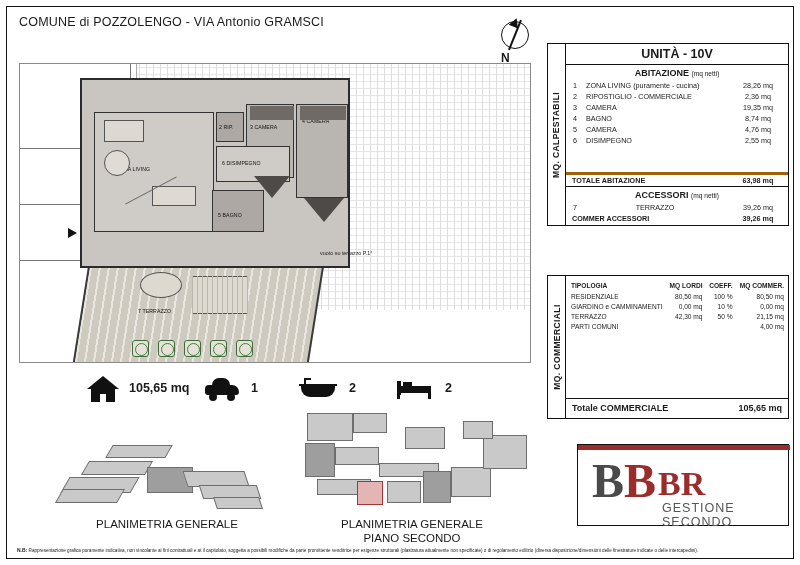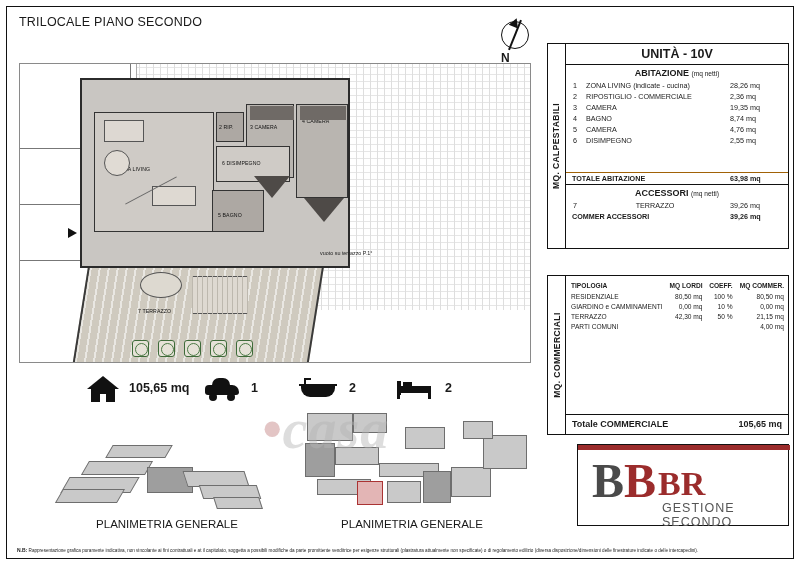--- a/index.html
+++ b/index.html
@@ -138,21 +138,21 @@
     display:flex; align-items:center; justify-content:center;
   }
   .vlabel span {
     transform:rotate(-90deg); white-space:nowrap; font-size:8.5px; font-weight:bold; letter-spacing:.4px;
   }
   table.tb { border-collapse:collapse; width:100%; }
   table.tb td { font-size:7.2px; padding:1px 2px; }
   .sec-head { text-align:center; font-size:9px; font-weight:bold; padding:3px 0 2px; }
   .sec-head .small { font-size:6.6px; font-weight:normal; }
   .num { width:18px; text-align:center; }
-  .val { width:60px; text-align:left; padding-right:6px; }
+  .val { width:60px; text-align:center; padding-right:6px; }
   .nm  { padding-left:6px; }
   .tot-row td { font-size:9px; font-weight:bold; padding:4px 2px; }
   .hr { border-top:1px solid #111; }
 
   
   .ct { border-collapse:collapse; width:100%; }
   .ct th { font-size:6.6px; font-weight:bold; padding:2px 2px; text-align:center; }
   .ct td { font-size:6.6px; padding:1.5px 2px; }
   .ct .c1 { text-align:left; padding-left:5px; }
   .ct .c2, .ct .c3, .ct .c4 { text-align:right; padding-right:4px; }
@@ -201,21 +201,21 @@
     font-size:4.6px; line-height:6px; color:#222;
   }
   .note b { font-size:5px; }
 </style>
 </head>
 <body>
 
 <div class="sheet">
 
   <div class="hdr-left">
-    <div class="l2">TRILOCALE PIANO SECONDO</div>
+    <div class="l1">COMUNE di POZZOLENGO - VIA Antonio GRAMSCI</div>
   </div>
 
   <div class="compass">
     <div class="circ"></div>
     <div class="needle"></div>
     <div class="head"></div>
     <div class="n">N</div>
   </div>
 
   <div class="plan-box">
@@ -306,35 +306,35 @@
     <div class="ic" style="left:310px; width:38px; height:30px;">
       <div class="bed-head"></div>
         <div class="bed-mat"></div>
         <div class="bed-pil"></div>
         <div class="bed-leg1"></div>
         <div class="bed-leg2"></div>
     </div>
     <div class="ic-val" style="left:358px;">2</div>
   </div>
 
-  <div class="rt" style="top:36px; width:242px; height:206px;">
+  <div class="rt" style="top:36px; width:242px; height:183px;">
     <div class="vlabel">
       <span>MQ. CALPESTABILI</span>
     </div>
     <div style="margin-left:18px;">
       <div class="rt-title">UNITÀ - 10V</div>
       <div class="sec-head">
         <span>ABITAZIONE</span>
         <span class="small">(mq netti)</span>
       </div>
       <table class="tb">
         <tbody>
             <tr>
           <td class="num">1</td>
-          <td class="nm">ZONA LIVING (indicate - cucina)</td>
+          <td class="nm">ZONA LIVING (puramente - cucina)</td>
           <td class="val">28,26 mq</td>
         </tr>
         <tr>
           <td class="num">2</td>
           <td class="nm">RIPOSTIGLIO - COMMERCIALE</td>
           <td class="val">2,36 mq</td>
         </tr>
         <tr>
           <td class="num">3</td>
           <td class="nm">CAMERA</td>
@@ -351,21 +351,21 @@
           <td class="val">4,76 mq</td>
         </tr>
         <tr>
           <td class="num">6</td>
           <td class="nm">DISIMPEGNO</td>
           <td class="val">2,55 mq</td>
         </tr>
       </tbody>
         </table>
       <div style="height:26px;"></div>
-      <table class="tb" style="border-top:1px solid #a16207;">
+      <table class="tb" style="border-top:3px solid #a16207;">
         <tbody>
             <tr class="tot-row">
           <td class="nm" style="padding-left:6px;">TOTALE ABITAZIONE</td>
           <td class="val">63,98 mq</td>
         </tr>
       </tbody>
         </table>
       <div class="sec-head hr">
         <span>ACCESSORI</span>
         <span class="small">(mq netti)</span>
@@ -383,21 +383,21 @@
         <tbody>
             <tr class="tot-row">
           <td class="nm" style="padding-left:6px;">COMMER ACCESSORI</td>
           <td class="val">39,26 mq</td>
         </tr>
       </tbody>
         </table>
     </div>
   </div>
 
-  <div class="rt" style="top:268px; width:242px; height:160px;">
+  <div class="rt" style="top:268px; width:242px; height:144px;">
     <div class="vlabel">
       <span>MQ. COMMERCIALI</span>
     </div>
     <div style="margin-left:18px; padding-top:4px;">
       <table class="ct">
         <tbody>
             <tr>
           <th class="c1">TIPOLOGIA</th>
           <th class="c2">MQ LORDI</th>
           <th class="c3">COEFF.</th>
@@ -468,22 +468,22 @@
     <div class="blk hl" style="left:70px; top:74px; width:26px; height:24px;"></div>
     <div class="blk" style="left:100px; top:74px; width:34px; height:22px;"></div>
     <div class="blk d" style="left:136px; top:64px; width:28px; height:32px;"></div>
     <div class="blk" style="left:164px; top:60px; width:40px; height:30px;"></div>
     <div class="blk" style="left:196px; top:28px; width:44px; height:34px;"></div>
     <div class="blk" style="left:176px; top:14px; width:30px; height:18px;"></div>
     <div class="blk" style="left:118px; top:20px; width:40px; height:22px;"></div>
   </div>
   <div class="bp-cap" style="left:280px; top:510px; width:250px;">
     <div>PLANIMETRIA GENERALE</div>
-  </div>
-
-  <div class="wm"><span class="dot">•</span><span>casa</span></div>
+    <div>PIANO SECONDO</div>
+  </div>
+
 
   <div class="note">
     <b>N.B:</b>
     <span>Rappresentazione grafica puramente indicativa, non vincolante ai fini contrattuali e at il capitolato, soggetta a possibili modifiche da parte promittente venditrice per esigenze strutturali (plastratura attualmente non specificate) o di regolamento edilizio (diversa disposizione/dimensioni delle finestrature indicate o delle intercapedini).</span>
   </div>
 
 </div>
 
 </body></html>

